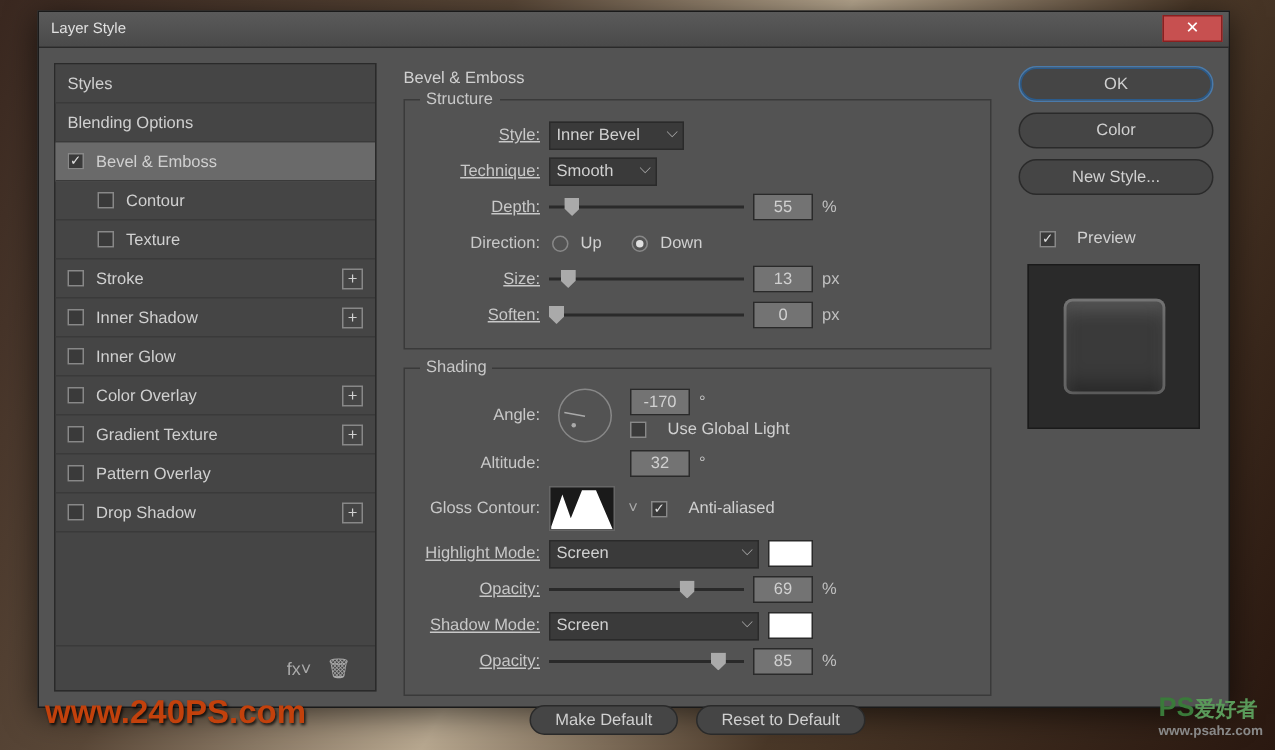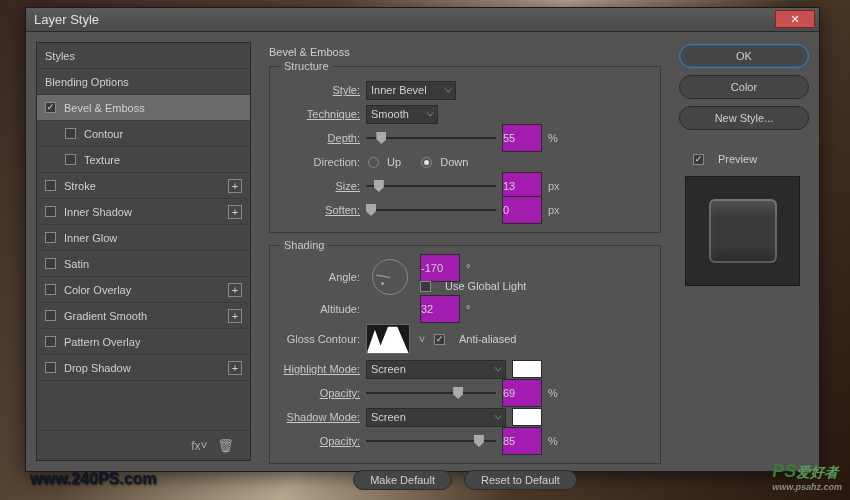--- a/index.html
+++ b/index.html
@@ -1,23 +1,23 @@
 <!DOCTYPE html>
 <html><head>
 <meta charset="utf-8">
 <style>
 *{box-sizing:border-box;margin:0;padding:0;font-family:"Segoe UI",Tahoma,sans-serif;font-size:11px;color:#d0d0d0}
 body{background:linear-gradient(120deg,#3a2820 0%,#5a4838 30%,#b8a890 50%,#4a3828 70%,#2a1810 100%);width:850px;height:500px;position:relative;overflow:hidden}
-.watermark-left{position:absolute;left:30px;bottom:12px;color:#0f172a;font-size:16px;font-weight:bold;z-index:100;text-shadow:1px 1px 2px rgba(0,0,0,0.8)}
+.watermark-left{position:absolute;left:30px;bottom:12px;color:#c2410c;font-size:22px;font-weight:bold;z-index:100;text-shadow:1px 1px 2px rgba(0,0,0,0.8)}
 .watermark-right{position:absolute;right:8px;bottom:8px;z-index:100}
-.watermark-right span{font-size:18px;font-style:italic;color:#3a7a3a;font-weight:bold}
+.watermark-right span{font-size:18px;color:#3a7a3a;font-weight:bold}
 .watermark-right .sub{font-size:9px;color:#888;display:block;text-align:center}
 .dialog{position:absolute;left:25px;top:7px;width:795px;height:465px;background:#535353;border:1px solid #1a1a1a;box-shadow:0 4px 20px rgba(0,0,0,0.6)}
 .titlebar{height:24px;background:linear-gradient(#5a5a5a,#4a4a4a);border-bottom:1px solid #2a2a2a;display:flex;align-items:center;padding-left:8px;position:relative}
-.titlebar-text{font-size:13px;color:#e0e0e0}
+.titlebar-text{font-size:10px;color:#e0e0e0}
 .close-btn{position:absolute;right:4px;top:2px;width:40px;height:18px;background:#c75050;border:1px solid #8a2020;color:#fff;text-align:center;line-height:16px;font-size:11px;cursor:pointer}
 .body{display:flex;padding:10px;gap:10px;height:calc(100% - 24px)}
 .left-panel{width:215px;background:#454545;border:1px solid #2a2a2a;display:flex;flex-direction:column;position:relative}
 .style-item{height:26px;display:flex;align-items:center;padding:0 8px;border-bottom:1px solid #3a3a3a;cursor:pointer;position:relative}
 .style-item.header{background:#454545}
 .style-item.selected{background:#6a6a6a}
 .style-item.sub{padding-left:28px}
 .chk{width:11px;height:11px;border:1px solid #888;margin-right:8px;display:inline-flex;align-items:center;justify-content:center;background:#3a3a3a}
 .chk.checked::after{content:"✓";font-size:9px;color:#e0e0e0;line-height:1}
 .plus{position:absolute;right:8px;width:14px;height:14px;border:1px solid #888;text-align:center;line-height:12px;font-size:11px}
@@ -28,21 +28,21 @@
 .group-title{font-size:11px;color:#d0d0d0;margin-bottom:2px}
 .row{display:flex;align-items:center;height:24px;gap:6px}
 .lbl{width:80px;text-align:right;text-decoration:underline;color:#c8c8c8}
 .lbl.nou{text-decoration:none}
 select,.combo{background:#3a3a3a;border:1px solid #2a2a2a;color:#d0d0d0;height:19px;padding:0 18px 0 4px;font-size:11px;appearance:none;position:relative;min-width:90px}
 .combo-wrap{position:relative;display:inline-block}
 .combo-wrap::after{content:"⌵";position:absolute;right:4px;top:2px;font-size:10px;color:#aaa;pointer-events:none}
 .slider{flex:0 0 130px;height:16px;position:relative;display:flex;align-items:center}
 .slider-track{height:2px;background:#2a2a2a;width:100%;position:relative}
 .slider-thumb{position:absolute;width:10px;height:12px;background:#aaa;top:-5px;clip-path:polygon(0 0,100% 0,100% 60%,50% 100%,0 60%)}
-.num{width:40px;height:28px;background:#a21caf;border:1px solid #2a2a2a;color:#d0d0d0;text-align:left;font-size:11px}
+.num{width:40px;height:18px;background:#737373;border:1px solid #2a2a2a;color:#d0d0d0;text-align:center;font-size:11px}
 .unit{width:16px;color:#c0c0c0}
 .radio{width:11px;height:11px;border:1px solid #888;border-radius:50%;display:inline-flex;align-items:center;justify-content:center;margin:0 2px}
 .radio.on::after{content:"";width:5px;height:5px;background:#e0e0e0;border-radius:50%}
 .angle-ctrl{width:36px;height:36px;border:1px solid #888;border-radius:50%;position:relative;margin:0 6px}
 .angle-ctrl::after{content:"";position:absolute;width:14px;height:1px;background:#aaa;left:3px;top:50%;transform-origin:right center;transform:rotate(10deg)}
 .angle-ctrl::before{content:"";position:absolute;width:3px;height:3px;background:#aaa;border-radius:50%;left:8px;top:22px}
 .contour-box{width:44px;height:30px;background:#1a1a1a;border:1px solid #666;position:relative;overflow:hidden}
 .contour-box svg{width:100%;height:100%}
 .contour-arrow{width:12px;text-align:center;color:#aaa}
 .swatch{width:30px;height:18px;background:#fff;border:1px solid #2a2a2a}
@@ -100,30 +100,26 @@
           <span class="chk"></span>
           <span>Inner Shadow</span>
           <span class="plus">+</span>
         </div>
       <div class="style-item">
           <span class="chk"></span>
           <span>Inner Glow</span>
         </div>
       <div class="style-item">
           <span class="chk"></span>
-          <span>Satin</span>
-        </div>
-      <div class="style-item">
-          <span class="chk"></span>
           <span>Color Overlay</span>
           <span class="plus">+</span>
         </div>
       <div class="style-item">
           <span class="chk"></span>
-          <span>Gradient Smooth</span>
+          <span>Gradient Texture</span>
           <span class="plus">+</span>
         </div>
       <div class="style-item">
           <span class="chk"></span>
           <span>Pattern Overlay</span>
         </div>
       <div class="style-item">
           <span class="chk"></span>
           <span>Drop Shadow</span>
           <span class="plus">+</span>

